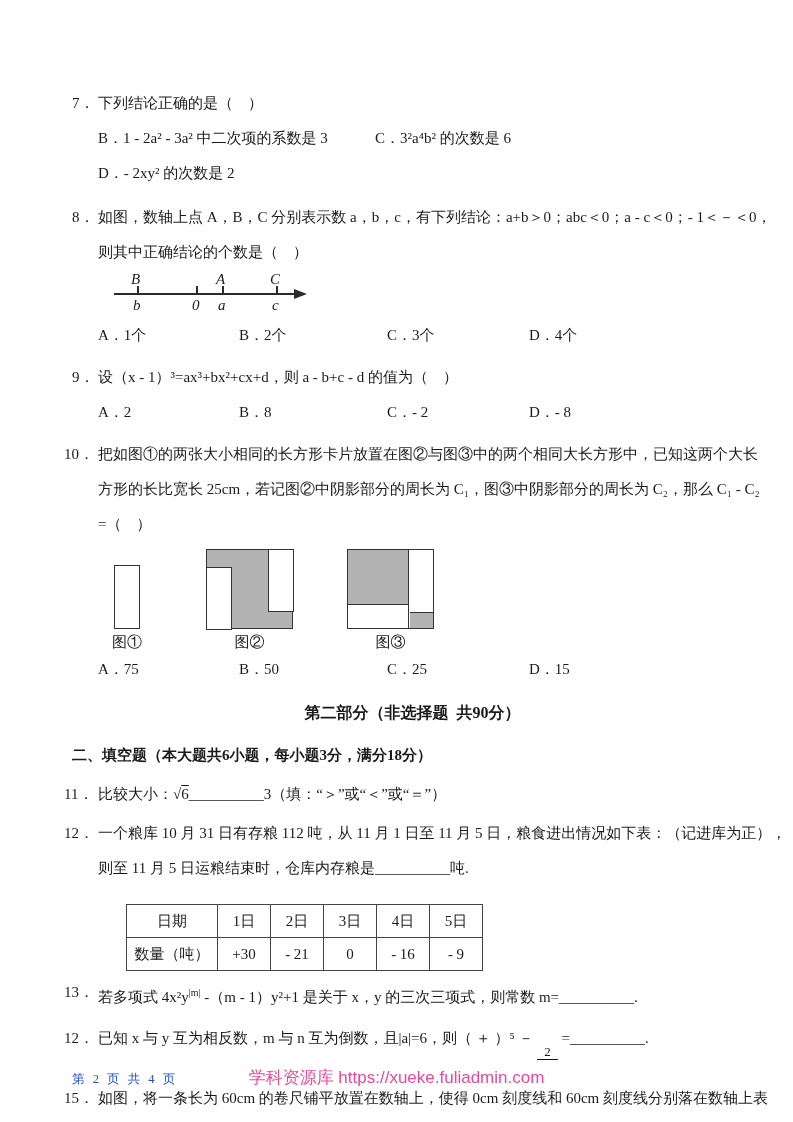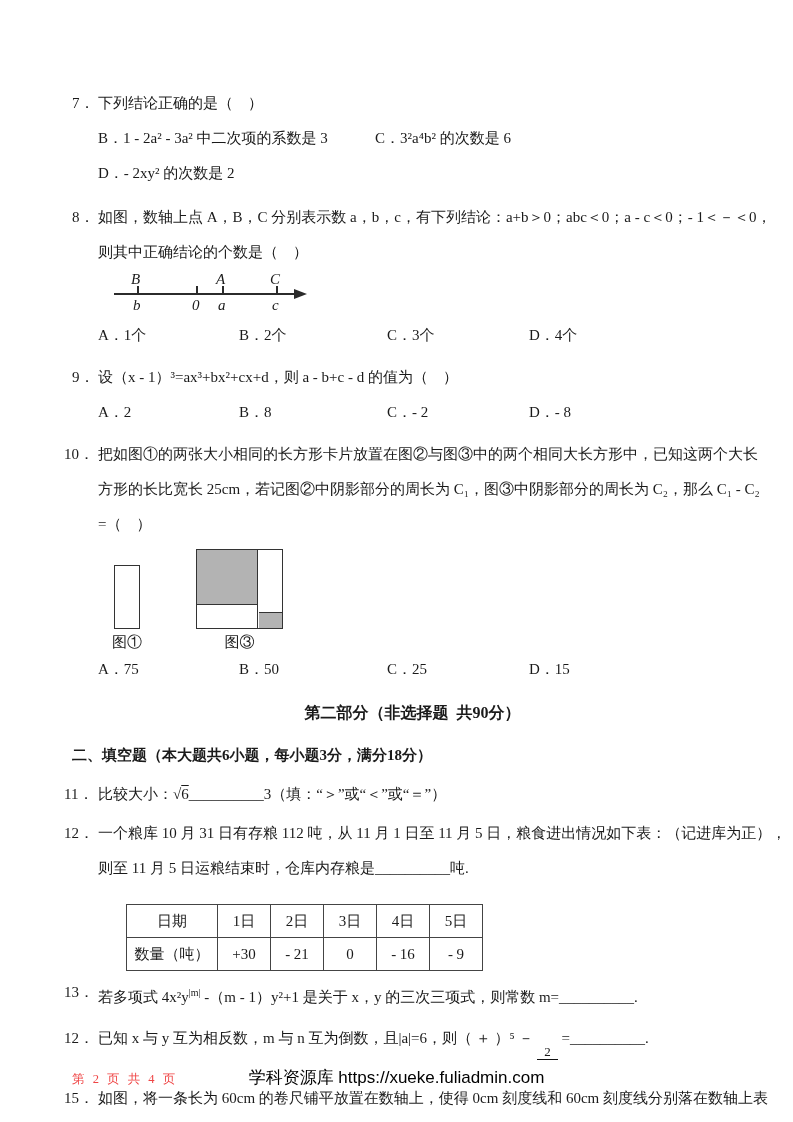--- a/index.html
+++ b/index.html
@@ -57,22 +57,22 @@
 
   
   .q14line{line-height:42px;}
   .frac{display:inline-block;text-align:center;vertical-align:-0.85em;line-height:1.05;}
   .frac-num{display:block;padding:0 7px 1px 7px;border-bottom:1.3px solid #111;font-size:13px;}
   .frac-den{display:block;height:0.95em;}
 
   sup{font-size:10px;}
 
   
-  .footer-left{position:absolute;left:72px;top:1071px;font-size:12.5px;color:#ef4444;letter-spacing:2.5px;white-space:pre;}
-  .footer-center{position:absolute;left:0;right:0;top:1066px;text-align:center;font-size:17px;color:#000000;
+  .footer-left{position:absolute;left:72px;top:1071px;font-size:12.5px;color:#1d4ed8;letter-spacing:2.5px;white-space:pre;}
+  .footer-center{position:absolute;left:0;right:0;top:1066px;text-align:center;font-size:17px;color:#ec4899;
     font-family:"Liberation Sans","DejaVu Sans",sans-serif;white-space:pre;}
 </style>
 </head>
 <body>
 
 <section class="q">
   <span class="qnum">7．</span>
   <p class="line">下列结论正确的是（    ）</p>
   <div class="opts cols2">
     <span class="opt">B．1 - 2a² - 3a² 中二次项的系数是 3</span>
@@ -124,20 +124,27 @@
 <section class="q" style="margin-top:7px">
   <span class="qnum wide">10．</span>
   <p class="line">把如图①的两张大小相同的长方形卡片放置在图②与图③中的两个相同大长方形中，已知这两个大长</p>
   <p class="line">方形的长比宽长 25cm，若记图②中阴影部分的周长为 C₁，图③中阴影部分的周长为 C₂，那么 C₁ - C₂</p>
   <p class="line">=（    ）</p>
 
   <div class="figrow">
     <div class="figwrap">
       <div class="box1"></div>
       <span class="figlabel">图①</span>
+    </div>
+    <div class="figwrap" style="margin-left:64px">
+      <div class="box2">
+        <div class="b2-left"></div>
+        <div class="b2-right"></div>
+      </div>
+      <span class="figlabel">图②</span>
     </div>
     <div class="figwrap" style="margin-left:54px">
       <div class="box3">
         <div class="b3-gray-tl"></div>
         <div class="b3-vline"></div>
         <div class="b3-gray-br"></div>
       </div>
       <span class="figlabel">图③</span>
     </div>
   </div>

